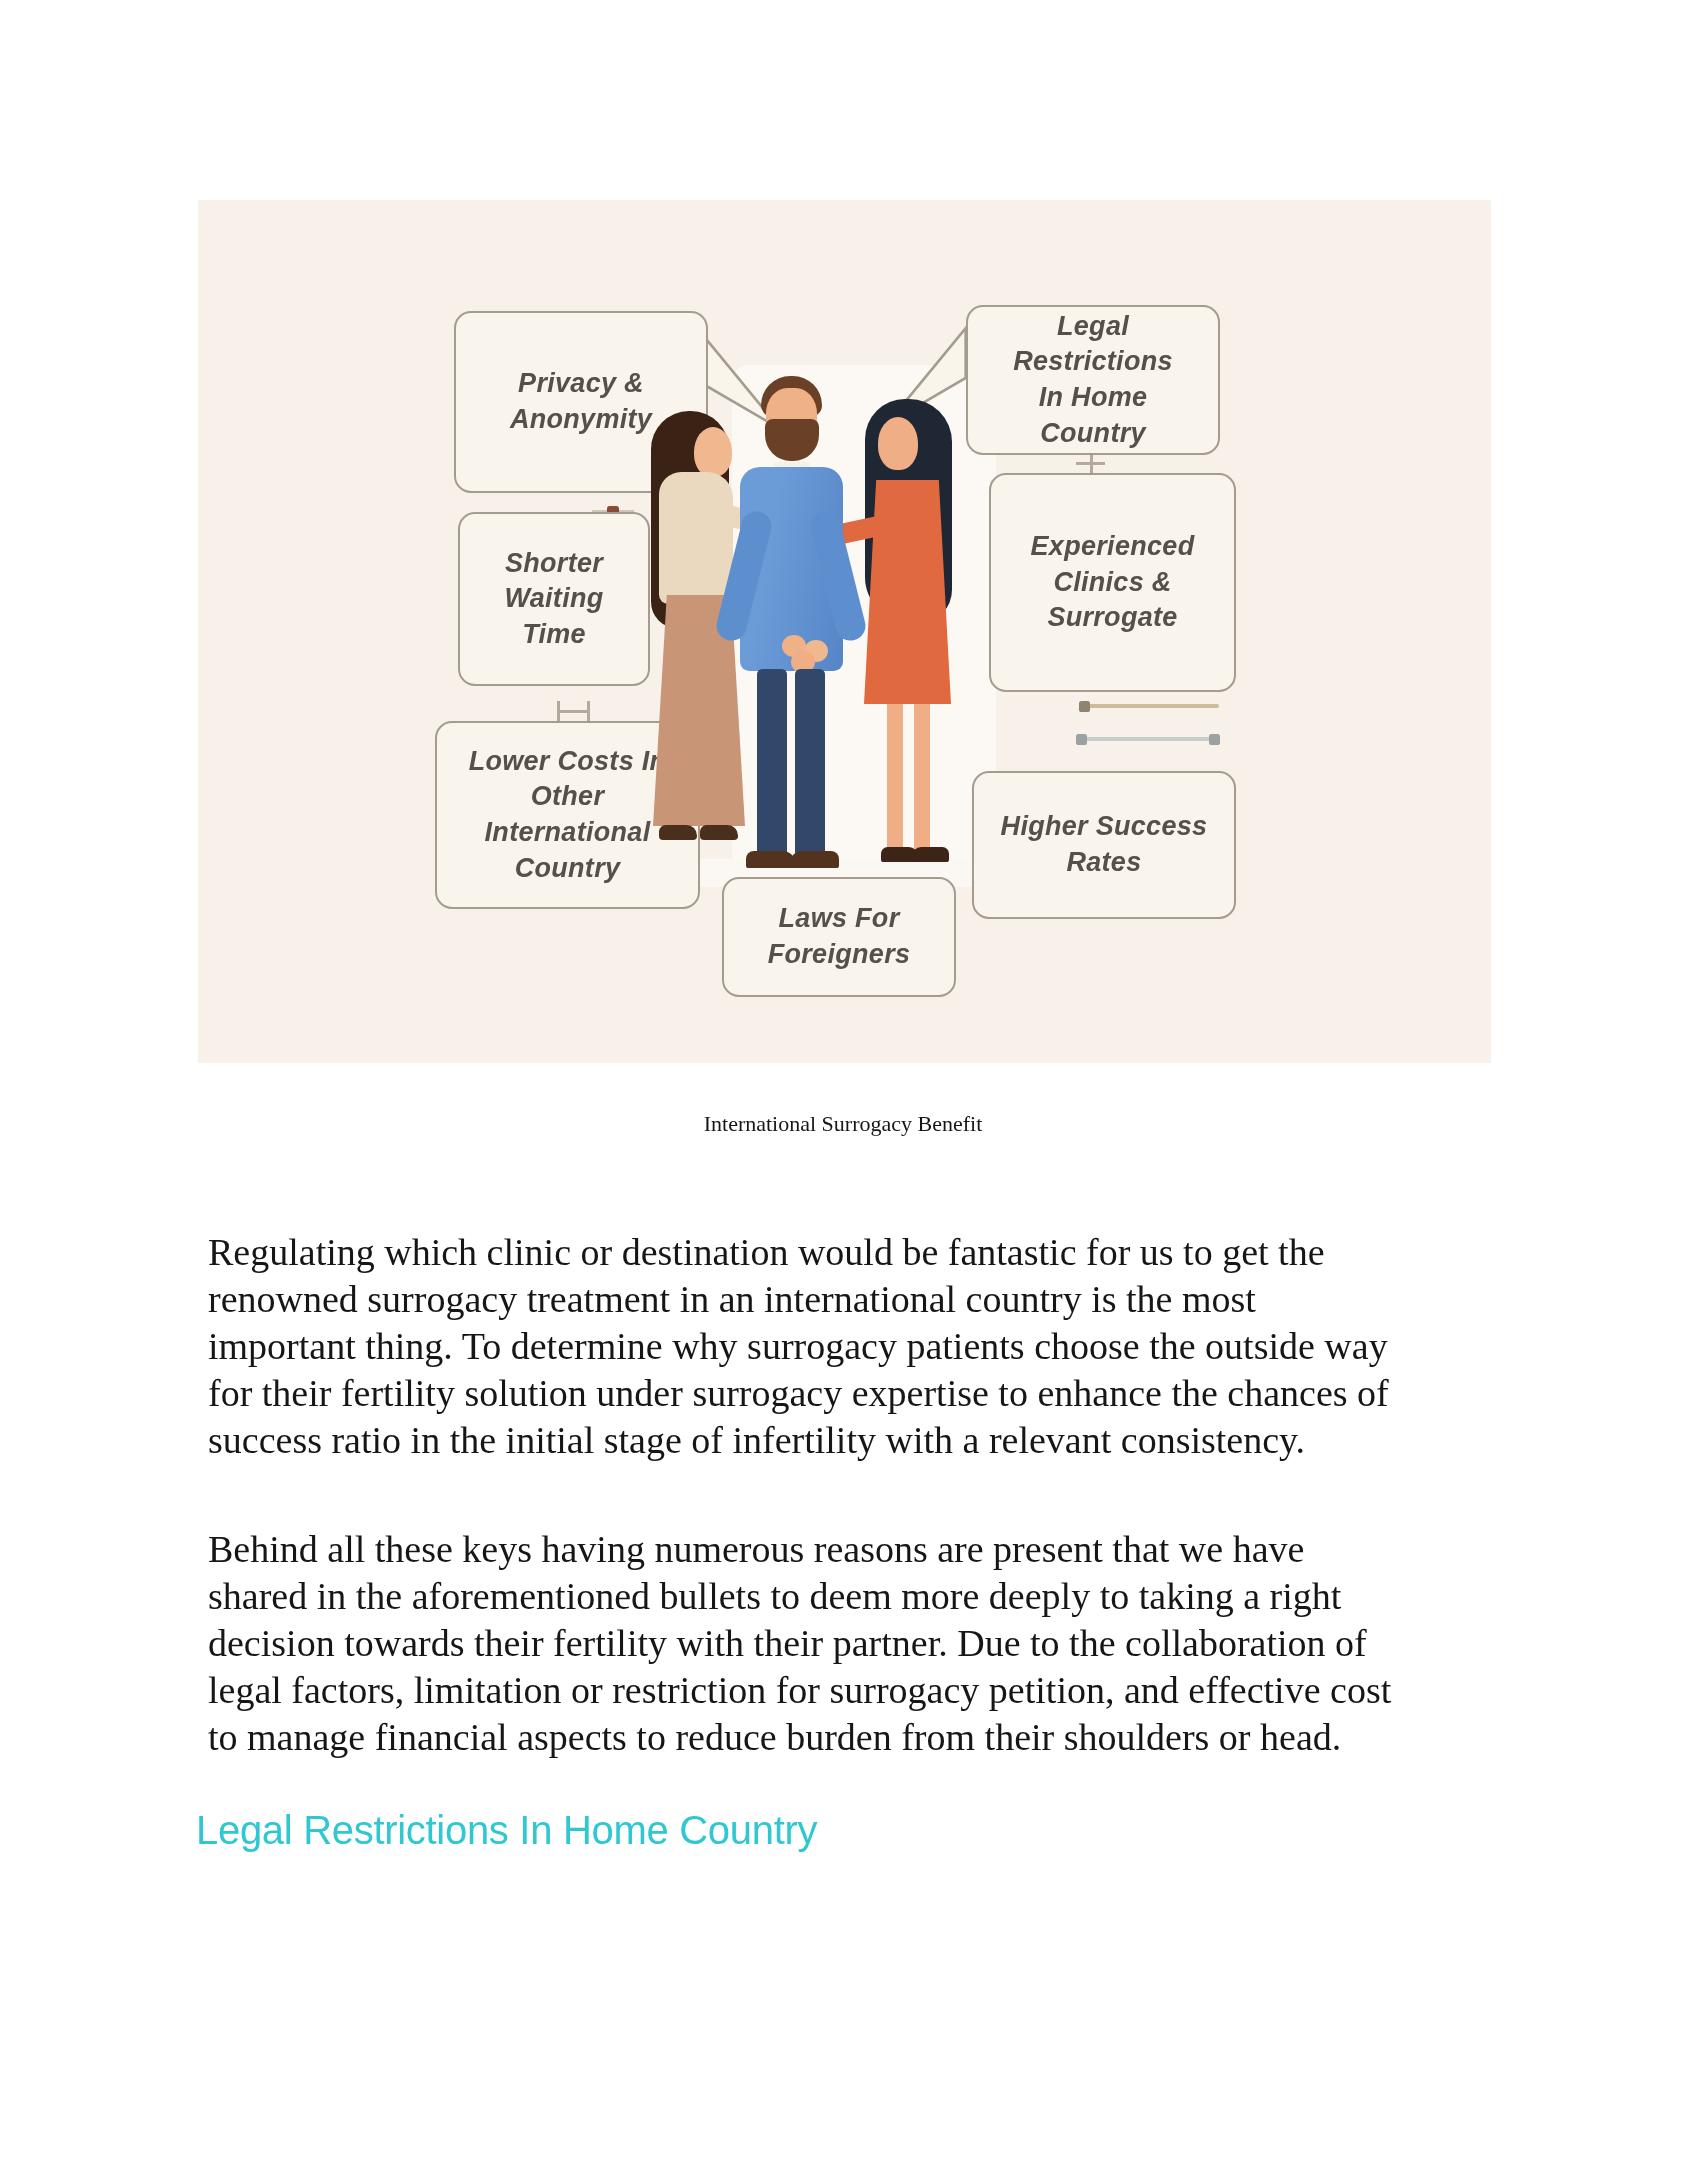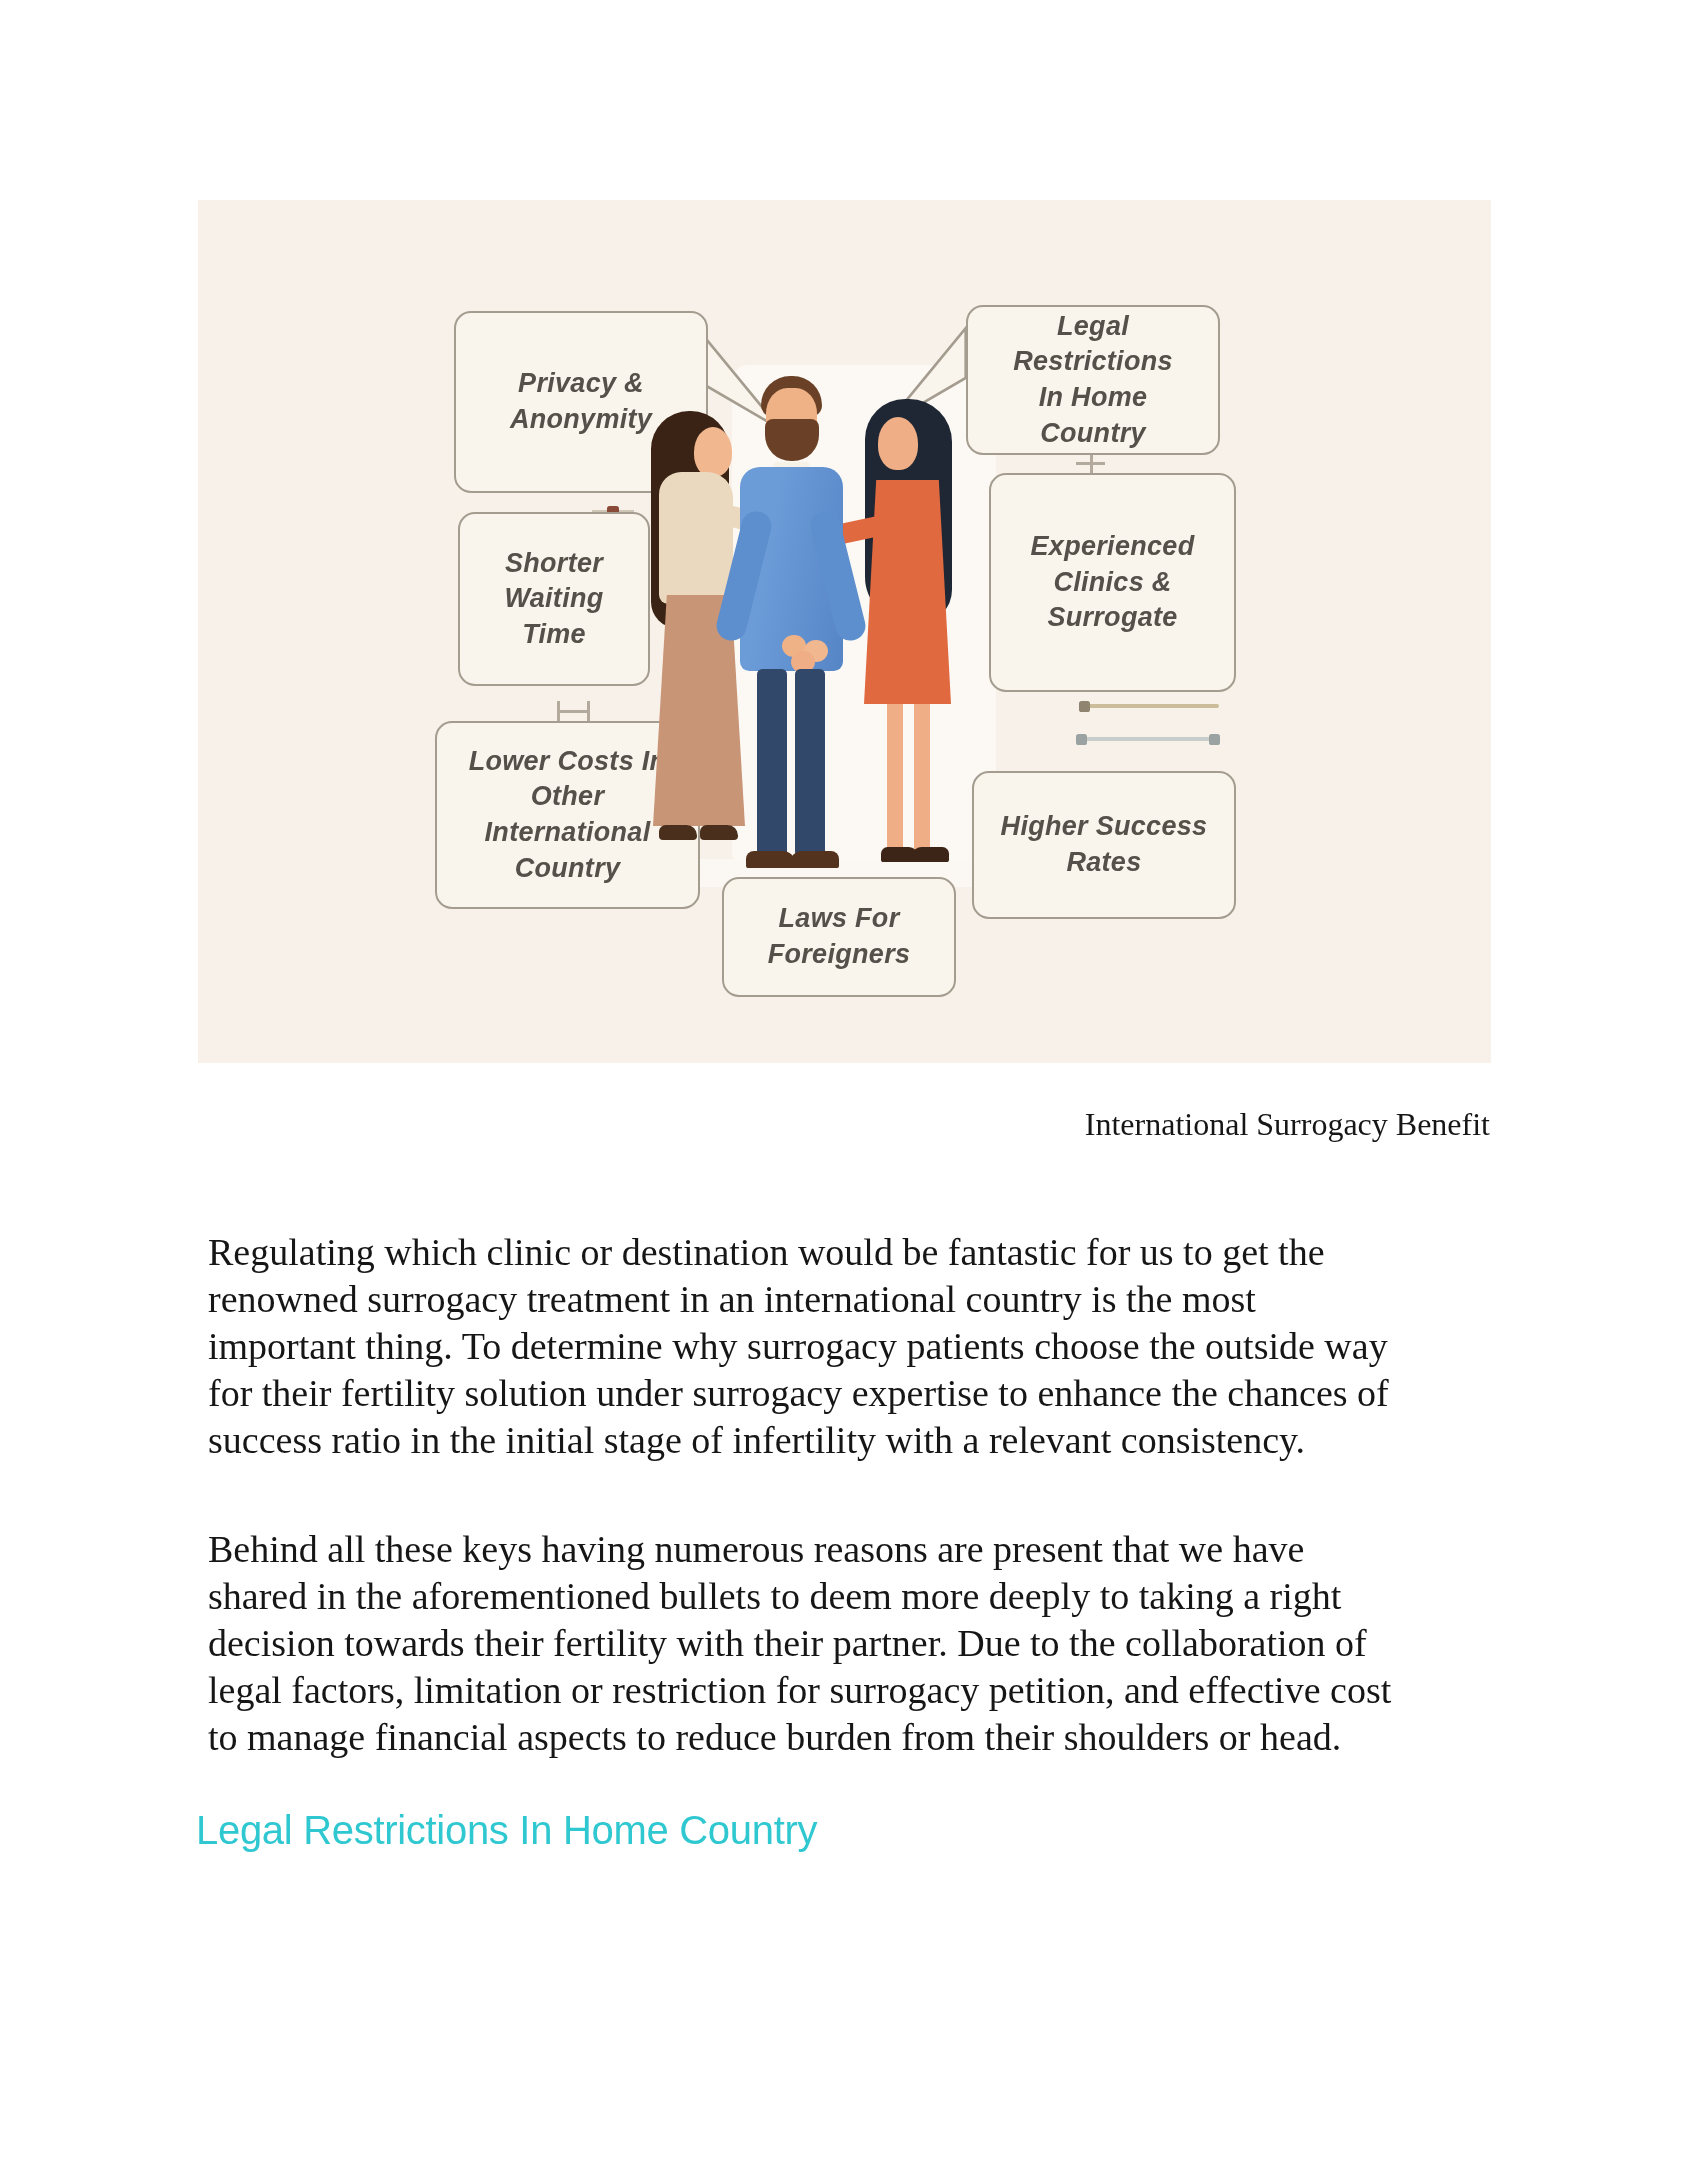--- a/index.html
+++ b/index.html
@@ -71,21 +71,21 @@
   .rw-face{left:680px;top:217px;width:40px;height:53px;background:#efae85;border-radius:50% 50% 45% 45%;}
   .rw-dress{left:666px;top:280px;width:87px;height:224px;background:#e0693f;clip-path:polygon(14% 0%,86% 0%,100% 100%,0% 100%);}
   .rw-arm{left:613px;top:322px;width:79px;height:20px;background:#e0693f;border-radius:10px;transform:rotate(-12deg);}
   .rw-hand{left:606px;top:330px;width:20px;height:18.5px;background:#efae85;border-radius:50%;}
   .rw-legL{left:689px;top:501px;width:16px;height:152px;background:#efae85;}
   .rw-legR{left:716px;top:501px;width:16px;height:152px;background:#efae85;}
   .rw-shoeL{left:683px;top:647px;width:37px;height:14.5px;background:#3c2517;border-radius:6.6px 9.2px 2.6px 2.6px;}
   .rw-shoeR{left:714px;top:647px;width:37px;height:14.5px;background:#3c2517;border-radius:9.2px 6.6px 2.6px 2.6px;}
 
   
-  .caption{position:absolute;left:196px;top:1104px;width:1294px;margin:0;text-align:right;font-size:32px;line-height:40px;}
+  .caption{position:absolute;left:196px;top:1104px;width:1294px;margin:0;text-align:center;font-size:22px;line-height:40px;}
   .body-para{position:absolute;left:196px;width:1294px;margin:12px;font-size:38px;line-height:47px;white-space:pre-line;}
   .para1{top:1217px;}
   .para2{top:1514px;}
   .para3{top:1878px;}
   .section-heading{position:absolute;left:196px;top:1807px;width:1294px;margin:0;font-family:"Liberation Sans",sans-serif;font-weight:400;font-size:40px;line-height:46px;letter-spacing:-0.3px;color:#2fc8d1;}
 </style>
 </head>
 <body>
 
 <div class="page">

